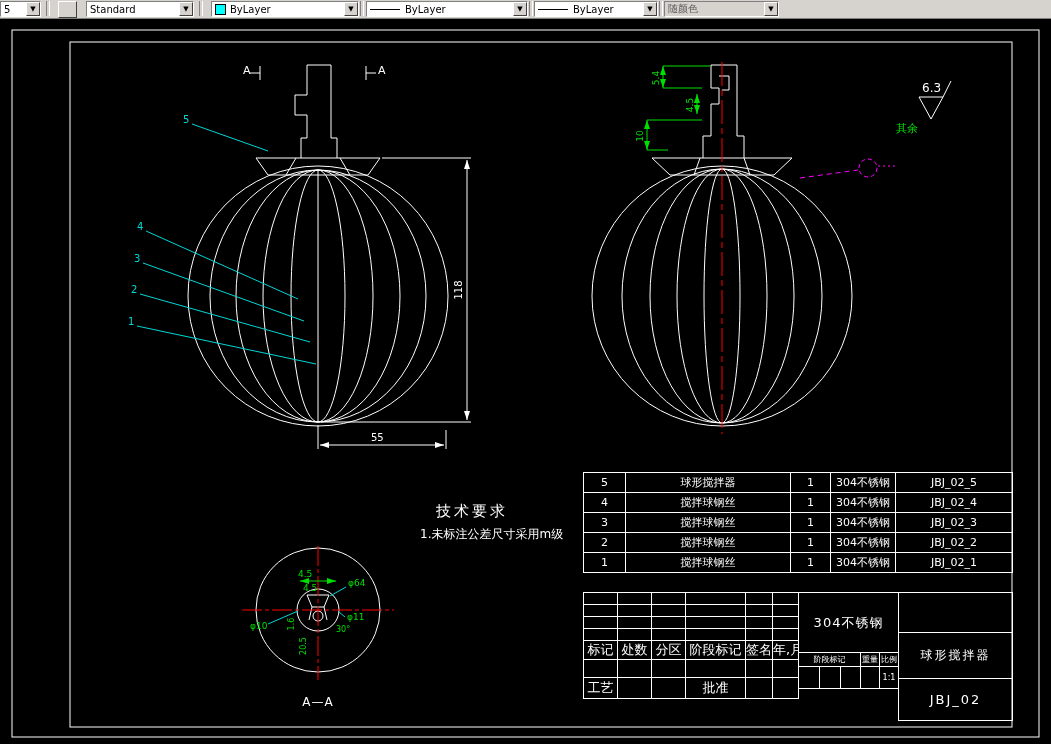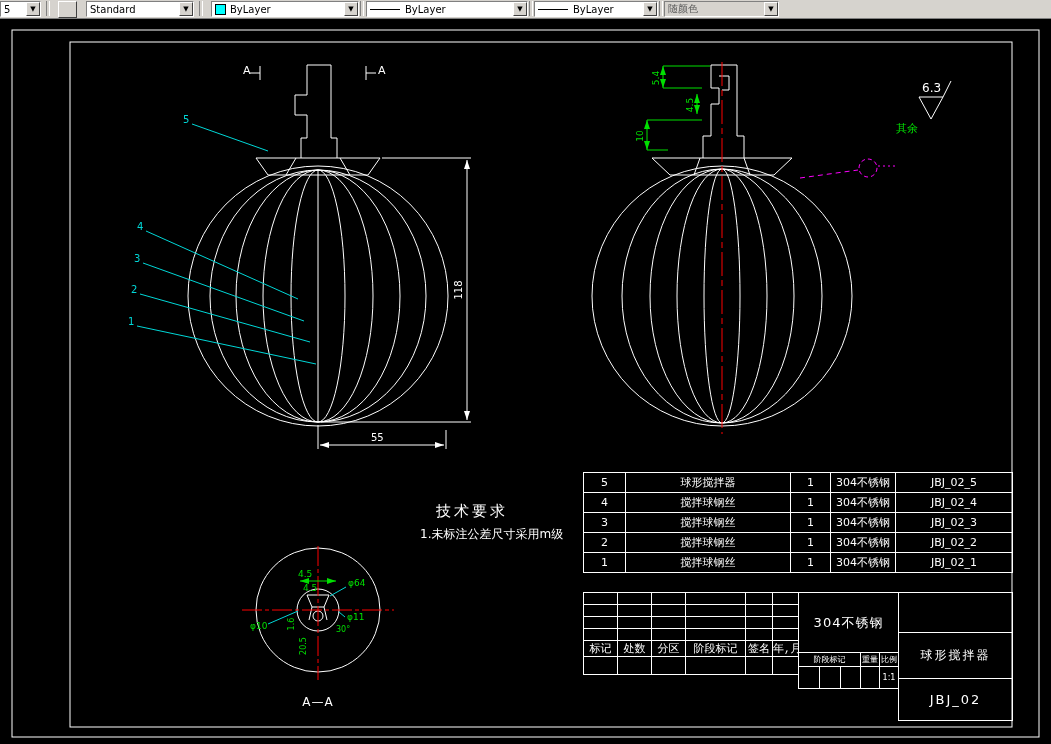--- a/index.html
+++ b/index.html
@@ -30,21 +30,21 @@
   
   .canvas{position:absolute;top:18px;left:0;width:1051px;height:726px;background:#000;}
   .canvas svg{position:absolute;top:0;left:0;}
 
   
   table{border-collapse:collapse;table-layout:fixed;color:#fff;}
   td{border:1px solid #fff;text-align:center;padding:0;white-space:nowrap;overflow:hidden;}
   .bom{position:absolute;left:583px;top:454px;width:429px;font-size:11px;}
   .bom tr{height:20px;}
   .titleblock{position:absolute;left:583px;top:574px;display:flex;align-items:flex-start;}
-  .tbl{width:215px;font-size:11px;font-family:Liberation Mono, monospace;}
+  .tbl{width:215px;font-size:13px;}
   .tbm{width:100px;font-size:8px;margin-left:-1px;}
   .tbr{width:114px;font-size:11px;margin-left:-1px;}
   .h12{height:12px;} .h14{height:14px;} .h18{height:18px;} .h21{height:21px;}
   .h22{height:22px;} .h39{height:39px;} .h40{height:40px;} .h46{height:46px;margin-top:20px;}
   .h49{height:42px;} .h60{height:60px;}
   .big{font-size:13px;letter-spacing:1px;}
   .name{font-size:12px;letter-spacing:2px;}
   .dwgno{font-size:13px;letter-spacing:2px;}
 
   svg text{font-family:"DejaVu Sans","Liberation Sans",sans-serif;}
@@ -320,20 +320,28 @@
       <td>年,月,日</td>
     </tr>
     <tr class="h18">
             <td></td>
             <td></td>
             <td></td>
             <td></td>
             <td></td>
             <td></td>
           </tr>
+    <tr class="h21">
+      <td>工艺</td>
+      <td></td>
+            <td></td>
+      <td>批准</td>
+      <td></td>
+            <td></td>
+    </tr>
   </tbody>
       </table>
 
   <table class="tbm">
     <colgroup>
           <col style="width:21px">
           <col style="width:21px">
           <col style="width:20px">
           <col style="width:19px">
           <col style="width:19px">

